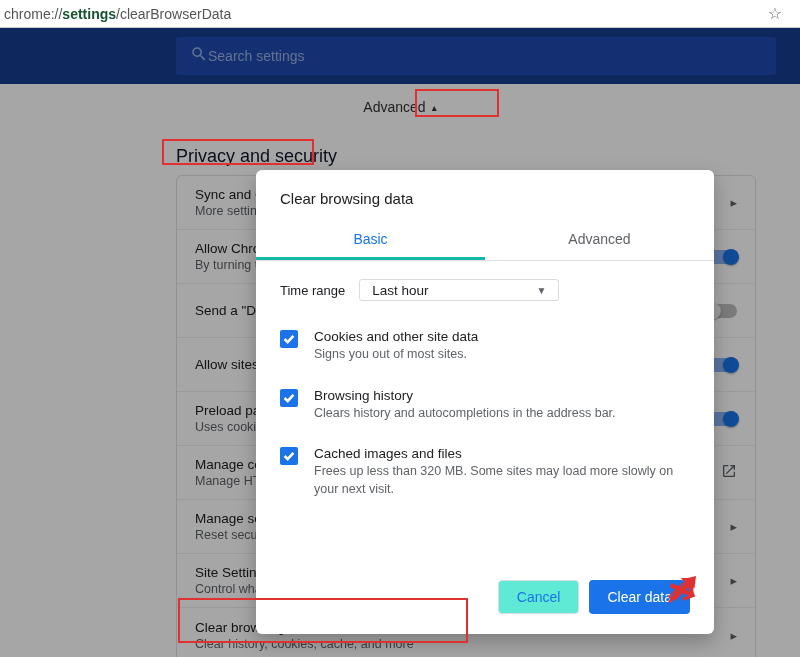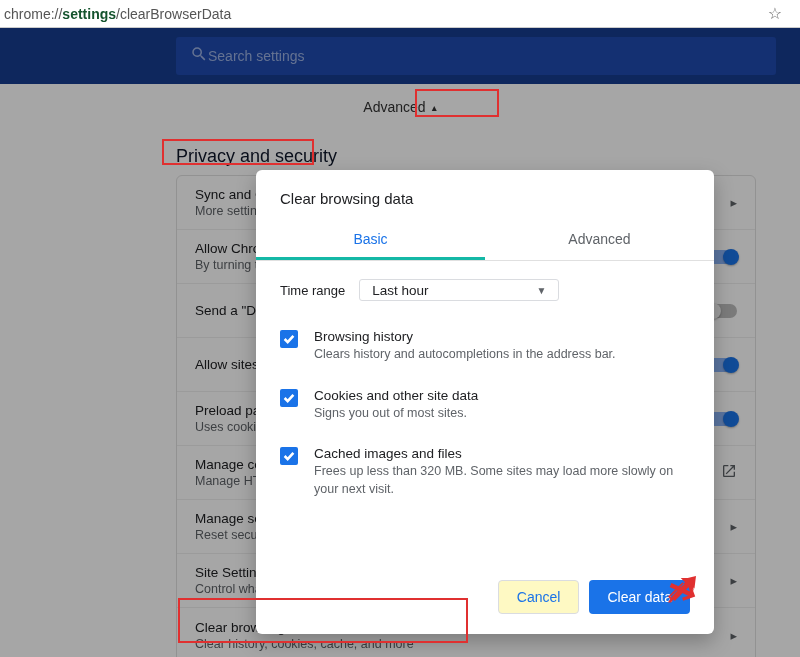--- a/index.html
+++ b/index.html
@@ -51,21 +51,21 @@
 
   .options { padding: 8px 24px 0; }
   .opt { display: flex; gap: 16px; padding: 12px 0; align-items: flex-start; }
   .check { width: 18px; height: 18px; background: #1a73e8; border-radius: 2px; display: flex; align-items: center; justify-content: center; flex-shrink: 0; margin-top: 1px; }
   .check svg { width: 14px; height: 14px; stroke: #fff; stroke-width: 3; fill: none; }
   .opt-title { font-size: 13.5px; color: #202124; margin-bottom: 2px; }
   .opt-sub { font-size: 12.5px; color: #5f6368; line-height: 1.4; max-width: 360px; }
 
   .modal-footer { display: flex; justify-content: flex-end; gap: 10px; padding: 70px 24px 20px; }
   .btn { height: 34px; border-radius: 4px; font-size: 14px; padding: 0 18px; display: flex; align-items: center; cursor: pointer; border: none; }
-  .btn.cancel { background: #fef9c3; border: 1px solid #dadce0; color: #1a73e8; }
+  .btn.cancel { background: #5eead4; border: 1px solid #dadce0; color: #1a73e8; }
   .btn.primary { background: #1a73e8; color: #fff; }
 
   .redbox { position: absolute; border: 2px solid #e03030; pointer-events: none; }
   .rb-advanced { left: 415px; top: 89px; width: 84px; height: 28px; }
   .rb-privacy { left: 162px; top: 139px; width: 152px; height: 26px; }
   .rb-clearrow { left: 178px; top: 598px; width: 290px; height: 45px; }
 
   .arrow { position: absolute; left: 666px; top: 576px; pointer-events: none; }
   .arrow svg { width: 32px; height: 28px; }
   .arrow svg path { fill: #e03030; }
@@ -190,33 +190,33 @@
     </div>
   </div>
   <div class="options" id="opts">
       <div class="opt">
         <div class="check">
           <svg viewBox="0 0 16 16">
             <path d="M3 8 L6.5 11.5 L13 4.5"></path>
           </svg>
         </div>
         <div>
-          <div class="opt-title">Browsing history</div>
-          <div class="opt-sub">Clears history and autocompletions in the address bar.</div>
+          <div class="opt-title">Cookies and other site data</div>
+          <div class="opt-sub">Signs you out of most sites.</div>
         </div>
       </div>
       <div class="opt">
         <div class="check">
           <svg viewBox="0 0 16 16">
             <path d="M3 8 L6.5 11.5 L13 4.5"></path>
           </svg>
         </div>
         <div>
-          <div class="opt-title">Cookies and other site data</div>
-          <div class="opt-sub">Signs you out of most sites.</div>
+          <div class="opt-title">Browsing history</div>
+          <div class="opt-sub">Clears history and autocompletions in the address bar.</div>
         </div>
       </div>
       <div class="opt">
         <div class="check">
           <svg viewBox="0 0 16 16">
             <path d="M3 8 L6.5 11.5 L13 4.5"></path>
           </svg>
         </div>
         <div>
           <div class="opt-title">Cached images and files</div>

